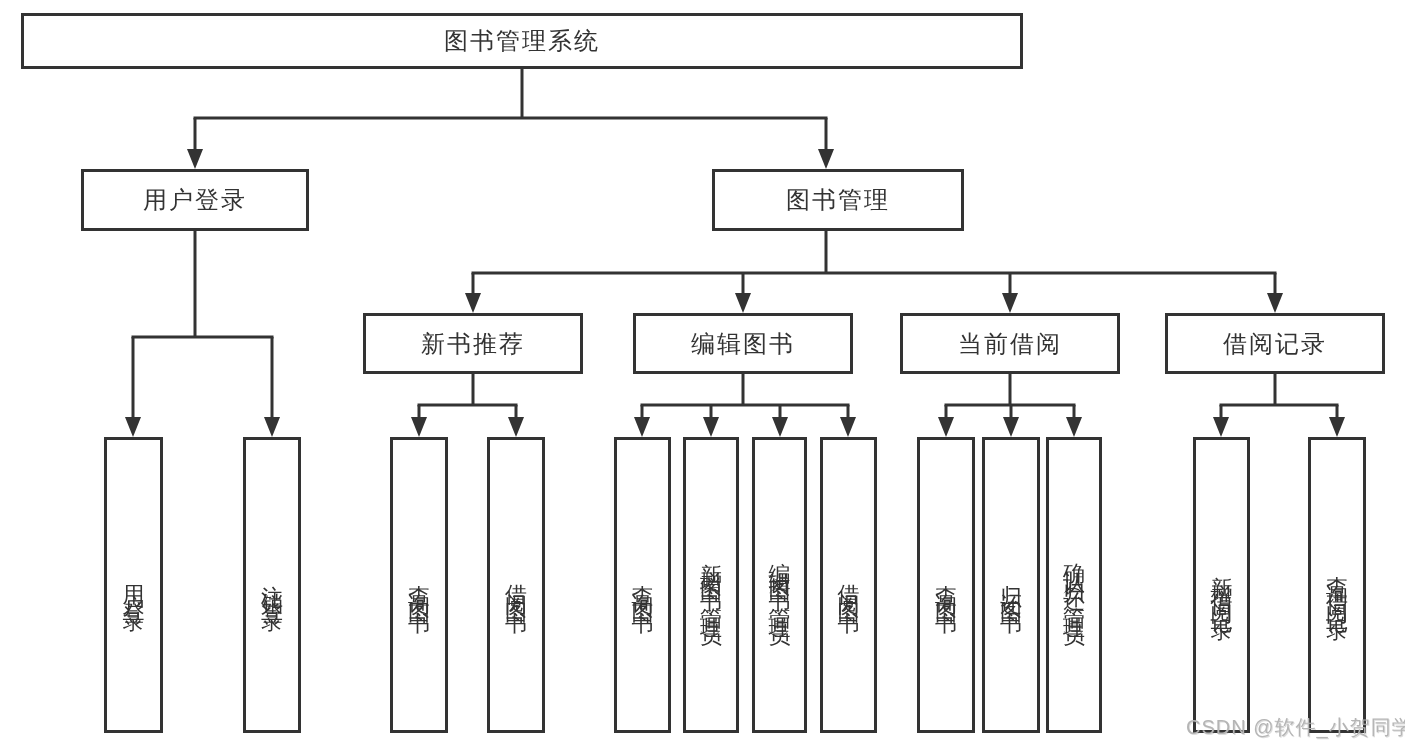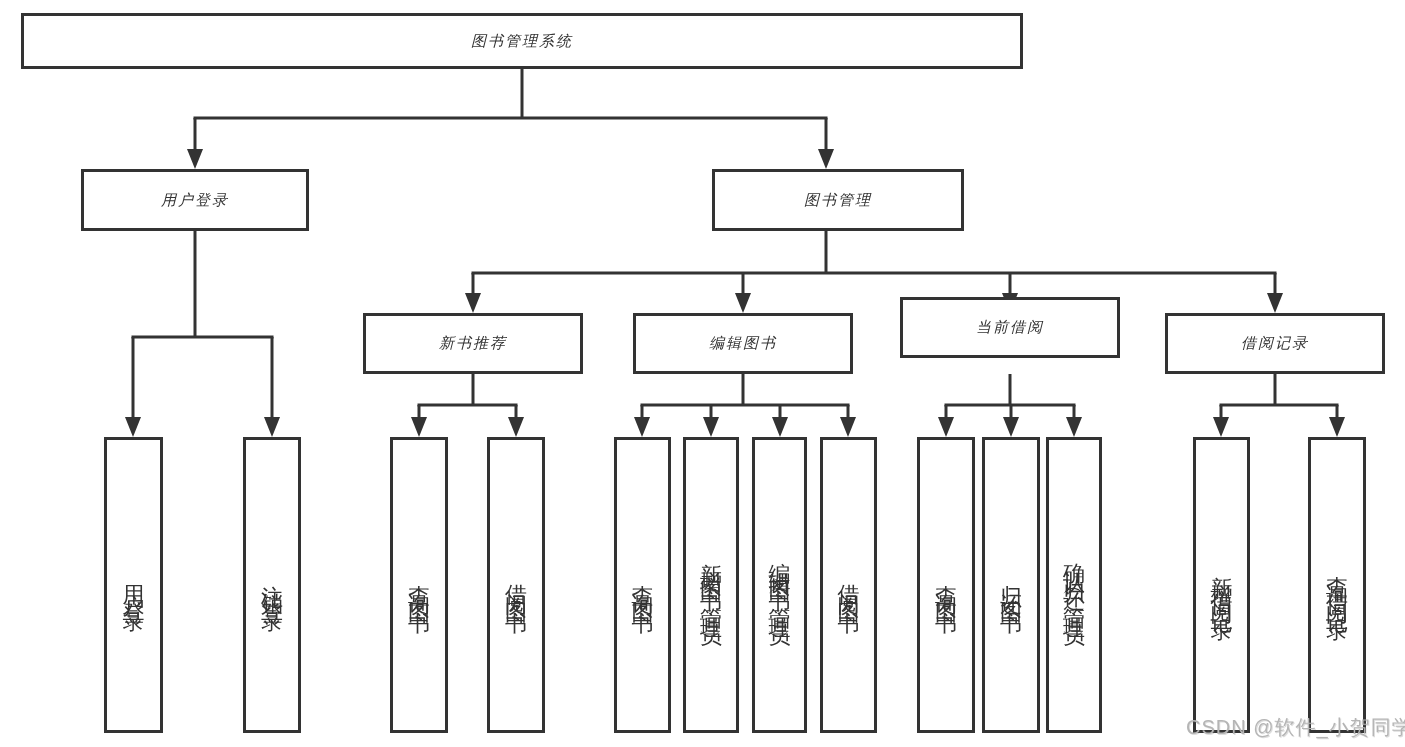--- a/index.html
+++ b/index.html
@@ -16,21 +16,21 @@
     position: absolute;
     box-sizing: border-box;
     border: 3px solid #333333;
     background: #ffffff;
     color: #333333;
     display: flex;
     align-items: center;
     justify-content: center;
     z-index: 2;
   }
-  .hbox { font-size: 15px; letter-spacing: 2px; white-space: nowrap; font-style: italic; }
+  .hbox { font-size: 24px; letter-spacing: 2px; white-space: nowrap; }
   .vbox span {
     writing-mode: vertical-rl;
     text-orientation: mixed;
     font-size: 22px;
     letter-spacing: 9px;
     line-height: 1;
     white-space: nowrap;
   }
   #watermark {
     position: absolute;
@@ -114,21 +114,21 @@
   <div class="node hbox" style="left:712px; top:169px; width:252px; height:62px;">
     <span>图书管理</span>
   </div>
 
   <div class="node hbox" style="left:363px; top:313px; width:220px; height:61px;">
     <span>新书推荐</span>
   </div>
   <div class="node hbox" style="left:633px; top:313px; width:220px; height:61px;">
     <span>编辑图书</span>
   </div>
-  <div class="node hbox" style="left:900px; top:297px; width:220px; height:61px;">
+  <div class="node hbox" style="left:900px; top:313px; width:220px; height:61px;">
     <span>当前借阅</span>
   </div>
   <div class="node hbox" style="left:1165px; top:313px; width:220px; height:61px;">
     <span>借阅记录</span>
   </div>
 
   <div class="node vbox" style="left:104px; top:437px; width:59px; height:296px;">
     <span>用户登录</span>
   </div>
   <div class="node vbox" style="left:243px; top:437px; width:58px; height:296px;">

